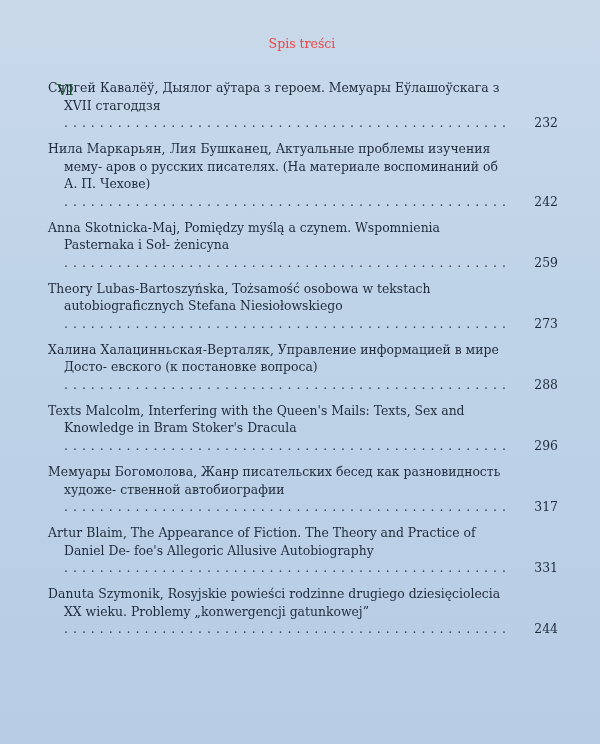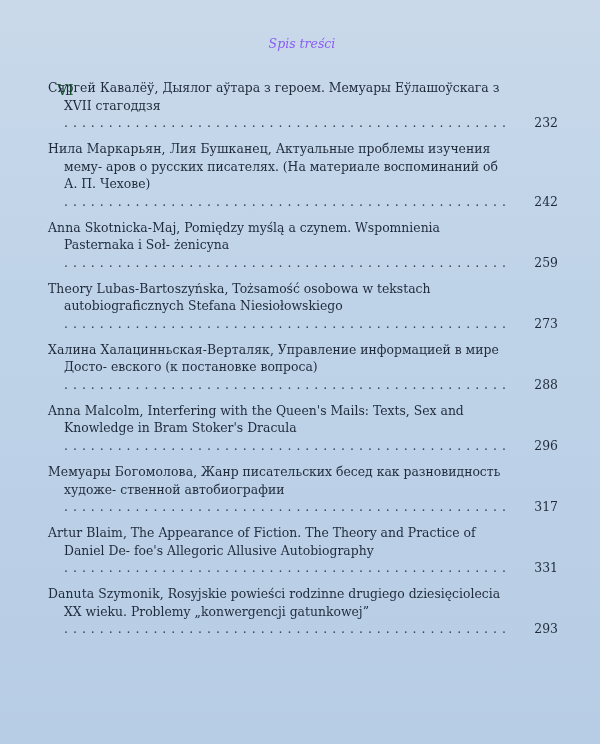--- a/index.html
+++ b/index.html
@@ -6,21 +6,21 @@
   body {
     width:600px; height:744px; overflow:hidden;
     background: linear-gradient(180deg, #c9d9ea 0%, #bfd3e8 40%, #b7cde5 100%);
     font-family: "DejaVu Serif", "Liberation Serif", serif;
     color:#1f2a3a;
     position:relative;
   }
   .page { position:absolute; left:0; top:0; width:600px; height:744px; }
   .header { position:absolute; top:34px; left:57px; width:490px; height:20px; }
   .pageno { position:absolute; left:0; top:0; font-size:15px; color:#14532d;margin-top:47px; }
-  .title { position:absolute; left:0; right:0; text-align:center; top:2px; font-size:12.5px; color:#8b5cf6;font-style:italic; }
+  .title { position:absolute; left:0; right:0; text-align:center; top:2px; font-size:12.5px; color:#ef4444; }
   .toc { position:absolute; top:79px; left:48px; width:510px; }
   .entry {
     position:relative; font-size:12.4px; line-height:17.5px;
     padding-left:16px; text-indent:-16px; padding-right:46px;
     margin-bottom:8.6px;
   }
   .entry .author { font-weight:normal; letter-spacing:0.1px; }
   .entry .page-num { position:absolute; right:0; bottom:0; text-indent:0;text-align:right; }
   .entry .leader { letter-spacing:5px; color:#3a4556; }
   .it { }
@@ -33,18 +33,18 @@
     <span class="pageno">VI</span>
     <div class="title">Spis treści</div>
   </div>
 
   <div class="toc" id="toc">
       <div class="entry"><span class="author">Сяргей Кавалёў</span>, <span>Дыялог аўтара з героем. Мемуары Еўлашоўскага з XVII</span> <span>стагоддзя</span> <span class="leader">..................................................</span><span class="page-num">232</span></div>
       <div class="entry"><span class="author">Нила Маркарьян, Лия Бушканец</span>, <span>Актуальные проблемы изучения мему-</span> <span>аров о русских писателях. (На материале воспоминаний об А. П. Чехове)</span> <span class="leader">..................................................</span><span class="page-num">242</span></div>
       <div class="entry"><span class="author">Anna Skotnicka-Maj</span>, <span>Pomiędzy myślą a czynem. Wspomnienia Pasternaka i Soł-</span> <span>żenicyna</span> <span class="leader">..................................................</span><span class="page-num">259</span></div>
       <div class="entry"><span class="author">Theory Lubas-Bartoszyńska</span>, <span>Tożsamość osobowa w tekstach autobiograficznych</span> <span>Stefana Niesiołowskiego</span> <span class="leader">..................................................</span><span class="page-num">273</span></div>
       <div class="entry"><span class="author">Халина Халацинньская-Верталяк</span>, <span>Управление информацией в мире Досто-</span> <span>евского (к постановке вопроса)</span> <span class="leader">..................................................</span><span class="page-num">288</span></div>
-      <div class="entry"><span class="author">Anna Malcolm</span>, <span>Interfering with the Queen's Mails: Texts, Sex and Knowledge</span> <span>in Bram Stoker's </span><span class="it">Dracula</span> <span class="leader">..................................................</span><span class="page-num">296</span></div>
+      <div class="entry"><span class="author">Texts Malcolm</span>, <span>Interfering with the Queen's Mails: Texts, Sex and Knowledge</span> <span>in Bram Stoker's </span><span class="it">Dracula</span> <span class="leader">..................................................</span><span class="page-num">296</span></div>
       <div class="entry"><span class="author">Мемуары Богомолова</span>, <span>Жанр писательских бесед как разновидность художе-</span> <span>ственной автобиографии</span> <span class="leader">..................................................</span><span class="page-num">317</span></div>
       <div class="entry"><span class="author">Artur Blaim</span>, <span>The Appearance of Fiction. The Theory and Practice of Daniel De-</span> <span>foe's Allegoric Allusive Autobiography</span> <span class="leader">..................................................</span><span class="page-num">331</span></div>
-      <div class="entry"><span class="author">Danuta Szymonik</span>, <span>Rosyjskie powieści rodzinne drugiego dziesięciolecia XX wieku.</span> <span>Problemy „konwergencji gatunkowej”</span> <span class="leader">..................................................</span><span class="page-num">293</span></div>
+      <div class="entry"><span class="author">Danuta Szymonik</span>, <span>Rosyjskie powieści rodzinne drugiego dziesięciolecia XX wieku.</span> <span>Problemy „konwergencji gatunkowej”</span> <span class="leader">..................................................</span><span class="page-num">244</span></div>
     </div>
 </div>
 
 </body></html>

